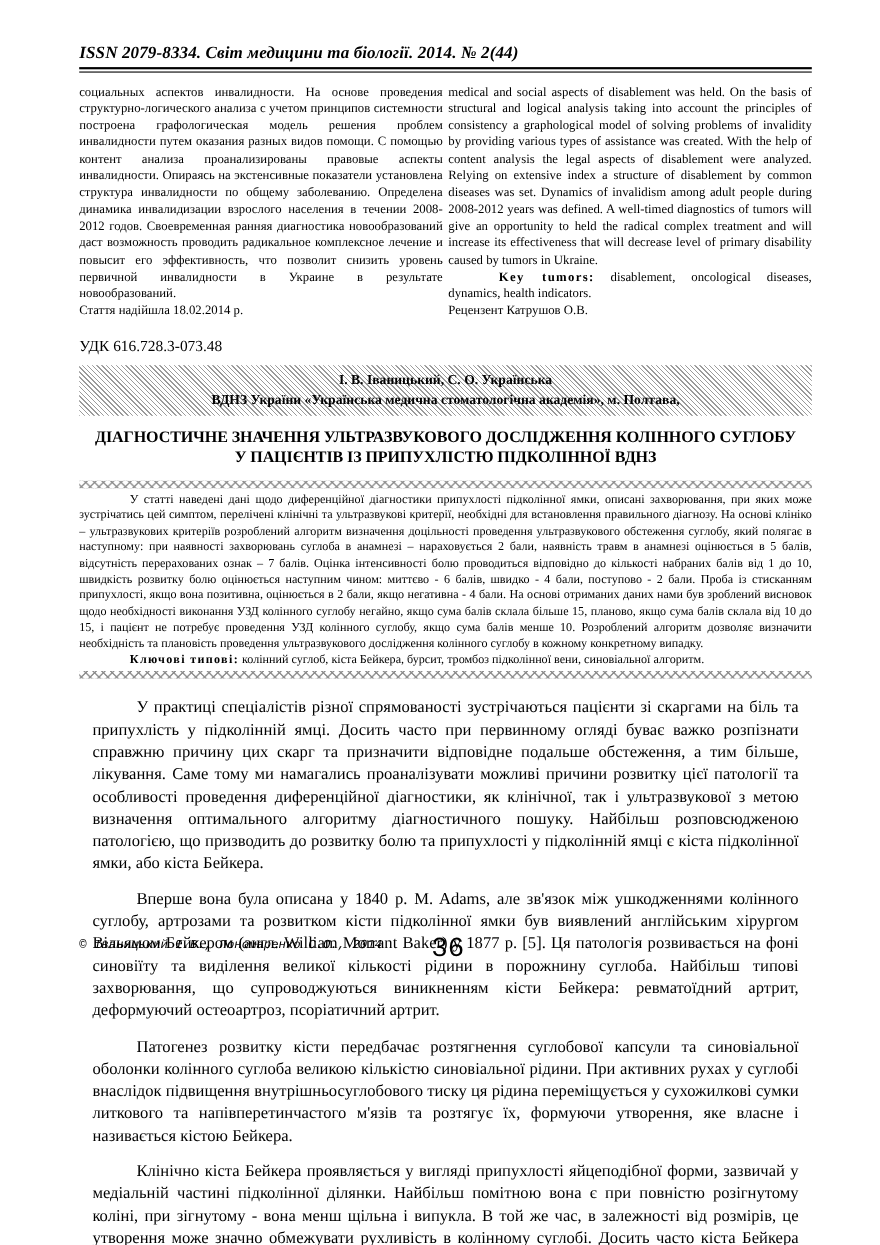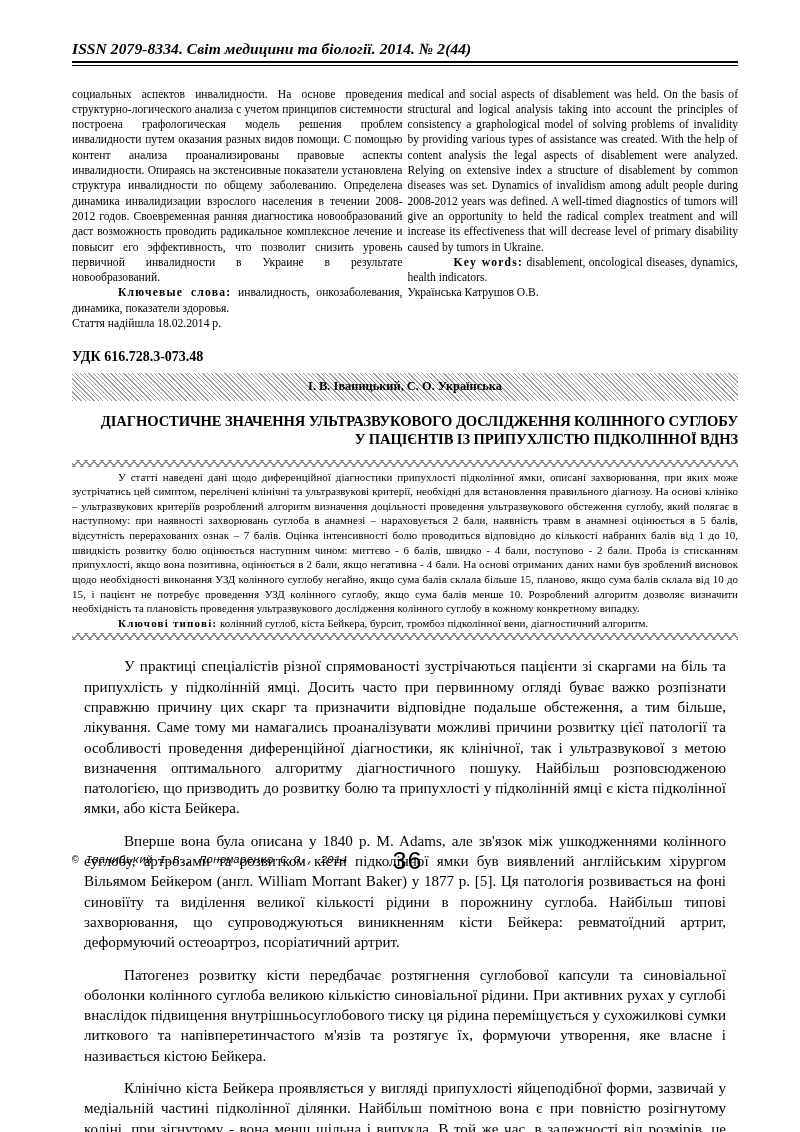--- a/index.html
+++ b/index.html
@@ -44,21 +44,21 @@
     border: 0;
     border-top: 1px solid #000;
     margin: 1.5px 0 0 0;
     height: 0;
   }
 
   
   .abstract-cols {
     display: flex;
     gap: 5px;
-    margin-top: 21px;
+    margin-top: 10px;
   }
   .abstract-col {
     flex: 1 1 0;
     font-size: 11.6px;
     line-height: 1.32;
     text-align: justify;
     text-justify: inter-word;
   }
   .abstract-col p {
     margin: 0;
@@ -71,21 +71,21 @@
   .kw-para {
     text-indent: 46px;
   }
   .sig-line {
     text-align: right;
     margin-top: 2px;
   }
 
   
   .udc {
-    font-weight: bold;
+    font-weight: normal;
     font-size: 14px;
     margin-top: 18px;
     margin-bottom: 8px;
   }
 
   
   .authors-block {
     background-color: #ffffff;
     background-image: repeating-linear-gradient(
       45deg,
@@ -95,21 +95,21 @@
     text-align: center;
     font-weight: bold;
     font-size: 12.4px;
     line-height: 1.5;
     padding: 4px 6px 5px 6px;
   }
   .authors-block .ln { display: block; white-space: nowrap; }
 
   
   .article-title {
-    text-align: right;
+    text-align: center;
     font-weight: bold;
     font-size: 14.6px;
     line-height: 1.22;
     margin-top: 12px;
     letter-spacing: -0.1px;
   }
 
   
   .zigzag {
     height: 7px;
@@ -183,47 +183,47 @@
 <div class="page">
 
   <div class="running-head">ISSN 2079-8334. Світ медицини та біології. 2014. № 2(44)</div>
   <hr class="head-rule">
   <hr class="head-rule-thin">
 
   <div class="abstract-cols">
 
     <div class="abstract-col">
       <p>социальных аспектов инвалидности. На основе проведения структурно-логического анализа с учетом принципов системности построена графологическая модель решения проблем инвалидности путем оказания разных видов помощи. С помощью контент анализа проанализированы правовые аспекты инвалидности. Опираясь на экстенсивные показатели установлена структура инвалидности по общему заболеванию. Определена динамика инвалидизации взрослого населения в течении 2008-2012 годов. Своевременная ранняя диагностика новообразований даст возможность проводить радикальное комплексное лечение и повысит его эффективность, что позволит снизить уровень первичной инвалидности в Украине в результате новообразований.</p>
-      <p class="kw-para"><span class="kw-lead">Ключевые слова:</span><span> инвалидность, онкозаболевания, динамика, показатели здоровья.</span></p>
       <p class="sig-line">Стаття надійшла 18.02.2014 р.</p>
     </div>
 
     <div class="abstract-col">
       <p>medical and social aspects of disablement was held. On the basis of structural and logical analysis taking into account the principles of consistency a graphological model of solving problems of invalidity by providing various types of assistance was created. With the help of content analysis the legal aspects of disablement were analyzed. Relying on extensive index a structure of disablement by common diseases was set. Dynamics of invalidism among adult people during 2008-2012 years was defined. A well-timed diagnostics of tumors will give an opportunity to held the radical complex treatment and will increase its effectiveness that will decrease level of primary disability caused by tumors in Ukraine.</p>
-      <p class="kw-para"><span class="kw-lead">Key words:</span><span> disablement, oncological diseases, dynamics, health indicators.</span></p>
-      <p class="sig-line">Українська Катрушов О.В.</p>
+      <p class="kw-para"><span class="kw-lead">Key tumors:</span><span> disablement, oncological diseases, dynamics, health indicators.</span></p>
+      <p class="sig-line">Рецензент Катрушов О.В.</p>
     </div>
 
   </div>
 
   <div class="udc">УДК 616.728.3-073.48</div>
 
   <div class="authors-block">
     <span class="ln">І. В. Іваницький, С. О. Українська</span>
+    <span class="ln">ВДНЗ України «Українська медична стоматологічна академія», м. Полтава,</span>
   </div>
 
   <div class="article-title">
     <div>ДІАГНОСТИЧНЕ ЗНАЧЕННЯ УЛЬТРАЗВУКОВОГО ДОСЛІДЖЕННЯ КОЛІННОГО СУГЛОБУ</div>
     <div>У ПАЦІЄНТІВ ІЗ ПРИПУХЛІСТЮ ПІДКОЛІННОЇ ВДНЗ</div>
   </div>
 
   <div class="uk-abstract">
     <div class="zigzag zig-top"></div>
     <p class="indent">У статті наведені дані щодо диференційної діагностики припухлості підколінної ямки, описані захворювання, при яких може зустрічатись цей симптом, перелічені клінічні та ультразвукові критерії, необхідні для встановлення правильного діагнозу. На основі клініко – ультразвукових критеріїв розроблений алгоритм визначення доцільності проведення ультразвукового обстеження суглобу, який полягає в наступному: при наявності захворювань суглоба в анамнезі – нараховується 2 бали, наявність травм в анамнезі оцінюється в 5 балів, відсутність перерахованих ознак – 7 балів. Оцінка інтенсивності болю проводиться відповідно до кількості набраних балів від 1 до 10, швидкість розвитку болю оцінюється наступним чином: миттєво - 6 балів, швидко - 4 бали, поступово - 2 бали. Проба із стисканням припухлості, якщо вона позитивна, оцінюється в 2 бали, якщо негативна - 4 бали. На основі отриманих даних нами був зроблений висновок щодо необхідності виконання УЗД колінного суглобу негайно, якщо сума балів склала більше 15, планово, якщо сума балів склала від 10 до 15, і пацієнт не потребує проведення УЗД колінного суглобу, якщо сума балів менше 10. Розроблений алгоритм дозволяє визначити необхідність та плановість проведення ультразвукового дослідження колінного суглобу в кожному конкретному випадку.</p>
-    <p class="indent"><span class="kw-lead">Ключові типові:</span><span> колінний суглоб, кіста Бейкера, бурсит, тромбоз підколінної вени, діагностичний алгоритм.</span></p>
+    <p class="indent"><span class="kw-lead">Ключові типові:</span><span> колінний суглоб, кіста Бейкера, бурсит, тромбоз підколінної вени, синовіальної алгоритм.</span></p>
     <div class="zigzag zig-bottom"></div>
   </div>
 
   <div class="body-text">
     <p>У практиці спеціалістів різної спрямованості зустрічаються пацієнти зі скаргами на біль та припухлість у підколінній ямці. Досить часто при первинному огляді буває важко розпізнати справжню причину цих скарг та призначити відповідне подальше обстеження, а тим більше, лікування. Саме тому ми намагались проаналізувати можливі причини розвитку цієї патології та особливості проведення диференційної діагностики, як клінічної, так і ультразвукової з метою визначення оптимального алгоритму діагностичного пошуку. Найбільш розповсюдженою патологією, що призводить до розвитку болю та припухлості у підколінній ямці є кіста підколінної ямки, або кіста Бейкера.</p>
     <p>Вперше вона була описана у 1840 р. M. Adams, але зв'язок між ушкодженнями колінного суглобу, артрозами та розвитком кісти підколінної ямки був виявлений англійським хірургом Вільямом Бейкером (англ. William Morrant Baker) у 1877 р. [5]. Ця патологія розвивається на фоні синовіїту та виділення великої кількості рідини в порожнину суглоба. Найбільш типові захворювання, що супроводжуються виникненням кісти Бейкера: ревматоїдний артрит, деформуючий остеоартроз, псоріатичний артрит.</p>
     <p>Патогенез розвитку кісти передбачає розтягнення суглобової капсули та синовіальної оболонки колінного суглоба великою кількістю синовіальної рідини. При активних рухах у суглобі внаслідок підвищення внутрішньосуглобового тиску ця рідина переміщується у сухожилкові сумки литкового та напівперетинчастого м'язів та розтягує їх, формуючи утворення, яке власне і називається кістою Бейкера.</p>
     <p>Клінічно кіста Бейкера проявляється у вигляді припухлості яйцеподібної форми, зазвичай у медіальній частині підколінної ділянки. Найбільш помітною вона є при повністю розігнутому коліні, при зігнутому - вона менш щільна і випукла. В той же час, в залежності від розмірів, це утворення може значно обмежувати рухливість в колінному суглобі. Досить часто кіста Бейкера зустрічається одночасно на обох колінних суглобах [5].</p>
 
   </div>

